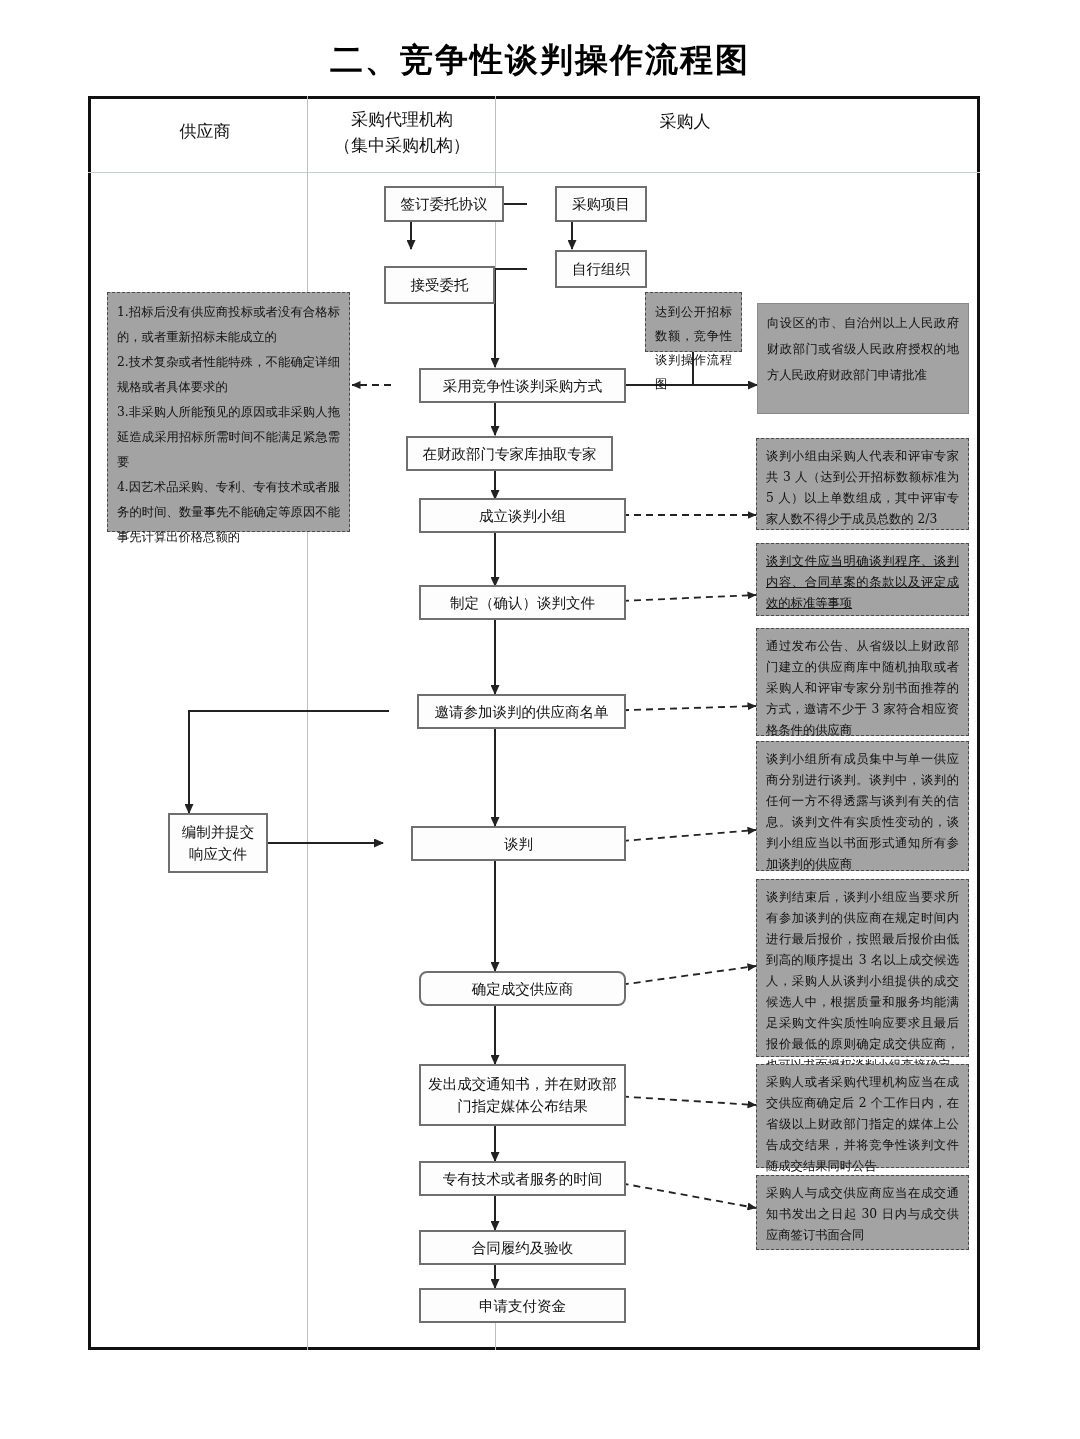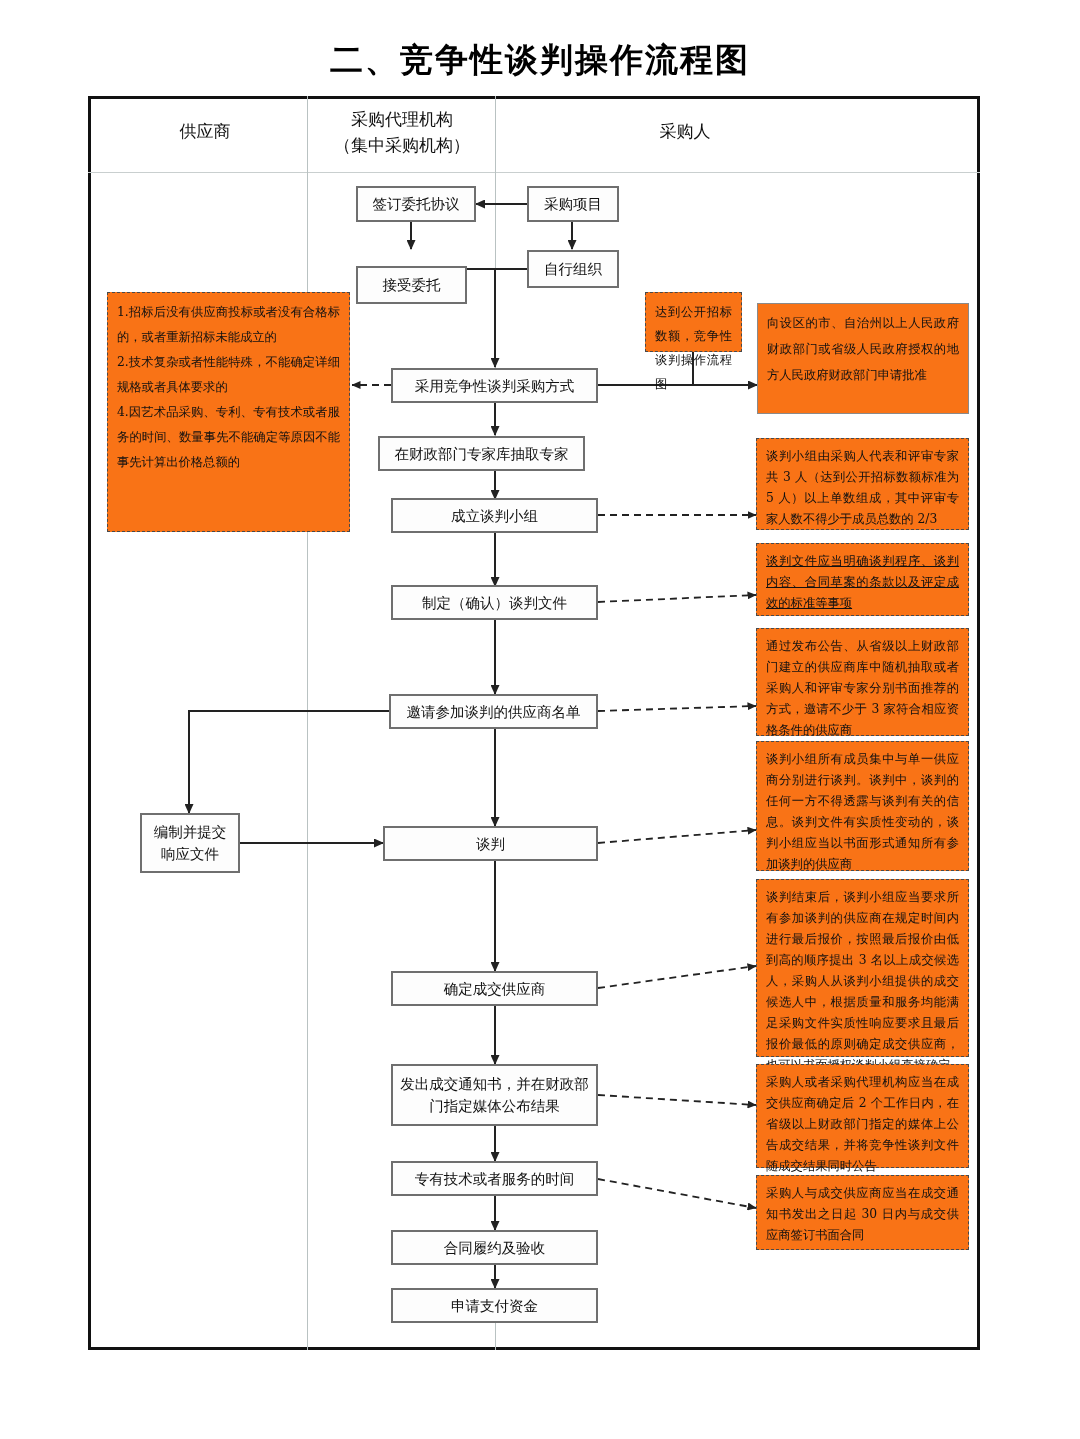--- a/index.html
+++ b/index.html
@@ -29,25 +29,25 @@
   .col-head{
     position:absolute;text-align:center;
     font-family:"DejaVu Serif","Liberation Serif",serif;
     font-size:17px;color:#111;line-height:26px;
   }
   .box{
     position:absolute;box-sizing:border-box;
     border:2px solid #6f6f6f;background:#fdfdfd;
     display:flex;align-items:center;justify-content:center;text-align:center;
     font-family:"DejaVu Serif","Liberation Serif",serif;
-    font-size:14.5px;line-height:22px;color:#111;padding:2px 6px;
+    font-size:14.5px;line-height:22px;color:#111;padding:2px 6px;margin-left:28px;
   }
   .note{
     position:absolute;box-sizing:border-box;
-    border:1.5px dashed #4a4a4a;background:#f97316;
+    border:1.5px dashed #4a4a4a;background:#a3a3a3;
     font-family:"DejaVu Serif","Liberation Serif",serif;
     font-size:12.3px;line-height:21px;color:#111;
     padding:7px 9px;text-align:justify;
   }
   .note.solidnote{border:1.5px solid #8a8a8a;font-family:Liberation Mono, monospace;}
   .note p{margin:0;}
   svg#wires{position:absolute;left:0;top:0;width:1080px;height:1439px;pointer-events:none;}
 </style>
 </head>
 <body>
@@ -57,21 +57,21 @@
 <div id="frame"></div>
 <div class="hdr-rule"></div>
 <div class="col-div d1"></div>
 <div class="col-div d2"></div>
 
 <div class="col-head" style="left:120px;top:118px;width:170px;">供应商</div>
 <div class="col-head" style="left:312px;top:106px;width:180px;">
   <div>采购代理机构</div>
   <div>（集中采购机构）</div>
 </div>
-<div class="col-head" style="left:600px;top:118px;width:170px;text-align:center;">采购人</div>
+<div class="col-head" style="left:600px;top:108px;width:170px;text-align:center;">采购人</div>
 
 <svg id="wires">
   <defs>
     <marker id="ah" markerWidth="10" markerHeight="9" refX="9" refY="4.5" orient="auto" markerUnits="userSpaceOnUse">
       <path d="M0,0 L10,4.5 L0,9 z" fill="#222"></path>
     </marker>
     <marker id="ahd" markerWidth="9" markerHeight="8" refX="8.5" refY="4" orient="auto" markerUnits="userSpaceOnUse">
       <path d="M0,0 L9,4 L0,8 z" fill="#222"></path>
     </marker>
   </defs>
@@ -152,36 +152,37 @@
 
 <div class="box" style="left:389px;top:694px;width:209px;height:35px;">邀请参加谈判的供应商名单</div>
 
 <div class="box" style="left:140px;top:813px;width:100px;height:60px;flex-direction:column;">
   <span>编制并提交</span>
   <span>响应文件</span>
 </div>
 
 <div class="box" style="left:383px;top:826px;width:215px;height:35px;">谈判</div>
 
-<div class="box" style="left:391px;top:971px;width:207px;height:35px;">确定成交供应商</div>
+<div class="box" style="left:391px;top:971px;width:207px;height:35px;border-radius:8px;">确定成交供应商</div>
 
 <div class="box" style="left:391px;top:1064px;width:207px;height:62px;flex-direction:column;">
   <span>发出成交通知书，并在财政部</span>
   <span>门指定媒体公布结果</span>
 </div>
 
 <div class="box" style="left:391px;top:1161px;width:207px;height:35px;">专有技术或者服务的时间</div>
 
 <div class="box" style="left:391px;top:1230px;width:207px;height:35px;">合同履约及验收</div>
 
 <div class="box" style="left:391px;top:1288px;width:207px;height:35px;">申请支付资金</div>
 
 <div class="note" style="left:107px;top:292px;width:243px;height:240px;line-height:25px;">
   <p>1.招标后没有供应商投标或者没有合格标的，或者重新招标未能成立的</p>
   <p>2.技术复杂或者性能特殊，不能确定详细规格或者具体要求的</p>
+  <p>3.非采购人所能预见的原因或非采购人拖延造成采用招标所需时间不能满足紧急需要</p>
   <p>4.因艺术品采购、专利、专有技术或者服务的时间、数量事先不能确定等原因不能事先计算出价格总额的</p>
 </div>
 
 <div class="note" style="left:645px;top:292px;width:97px;height:60px;line-height:24px;">达到公开招标数额，竞争性谈判操作流程图</div>
 
 <div class="note solidnote" style="left:757px;top:303px;width:212px;height:111px;line-height:26px;">向设区的市、自治州以上人民政府财政部门或省级人民政府授权的地方人民政府财政部门申请批准</div>
 
 <div class="note" style="left:756px;top:438px;width:213px;height:92px;">谈判小组由采购人代表和评审专家共 3 人（达到公开招标数额标准为 5 人）以上单数组成，其中评审专家人数不得少于成员总数的 2/3</div>
 
 <div class="note" style="left:756px;top:543px;width:213px;height:73px;text-decoration:underline;">谈判文件应当明确谈判程序、谈判内容、合同草案的条款以及评定成效的标准等事项</div>

